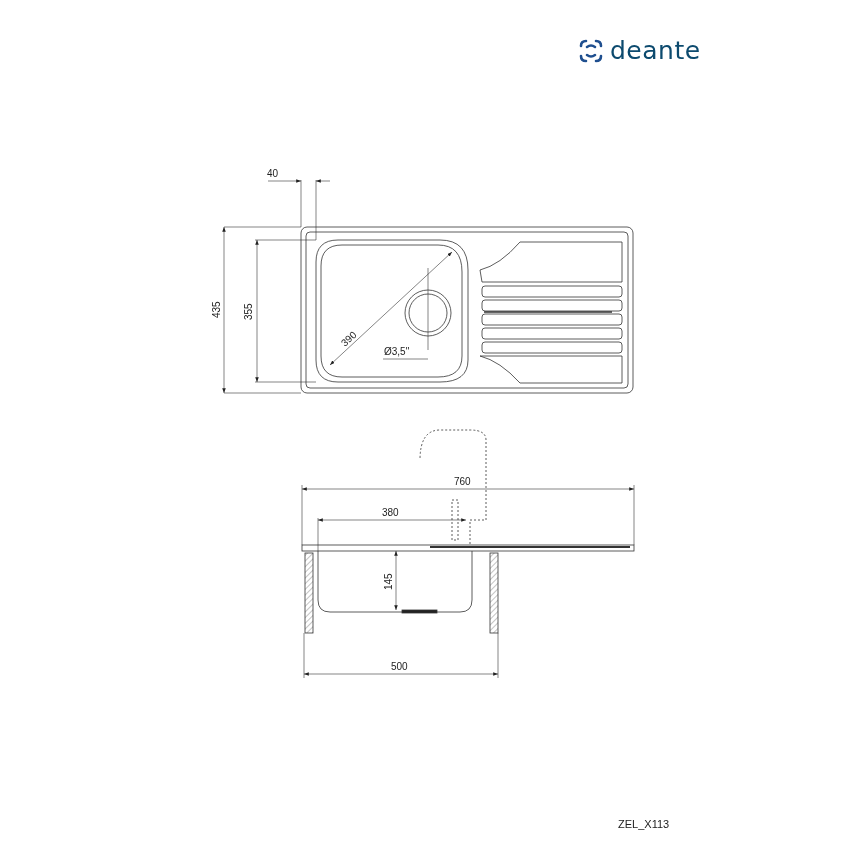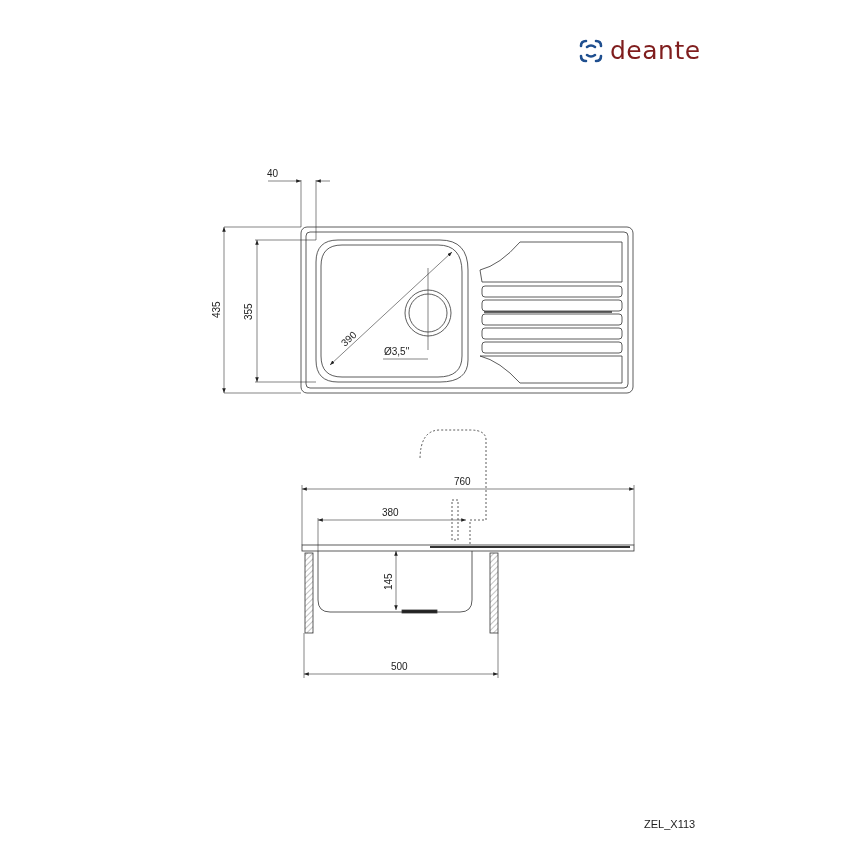--- a/index.html
+++ b/index.html
@@ -1,19 +1,19 @@
 <!DOCTYPE html>
 <html><head>
 <meta charset="utf-8">
 <style>
   html,body{margin:0;padding:0;background:#fff;}
   body{width:868px;height:868px;position:relative;overflow:hidden;font-family:"Liberation Sans",sans-serif;}
   .logo{position:absolute;left:578px;top:36px;display:flex;align-items:center;gap:6px;}
-  .logo-text{font-family:"DejaVu Sans",sans-serif;font-size:25px;color:#7f1d1d;letter-spacing:0.5px;}
-  .code{position:absolute;left:644px;top:818px;font-size:11px;color:#222;}
+  .logo-text{font-family:"DejaVu Sans",sans-serif;font-size:25px;color:#0c4a6e;letter-spacing:0.5px;}
+  .code{position:absolute;left:618px;top:818px;font-size:11px;color:#222;}
   svg text{font-family:"Liberation Sans",sans-serif;font-size:10px;fill:#222;}
 </style>
 </head>
 <body>
 
 <div class="logo">
   <svg width="26" height="26" viewBox="0 0 26 26">
     <g fill="none" stroke="#1f4f8f" stroke-width="2.6" stroke-linecap="round">
       <path d="M8 3 Q3 3 3 8"></path>
         <path d="M18 3 Q23 3 23 8"></path>

